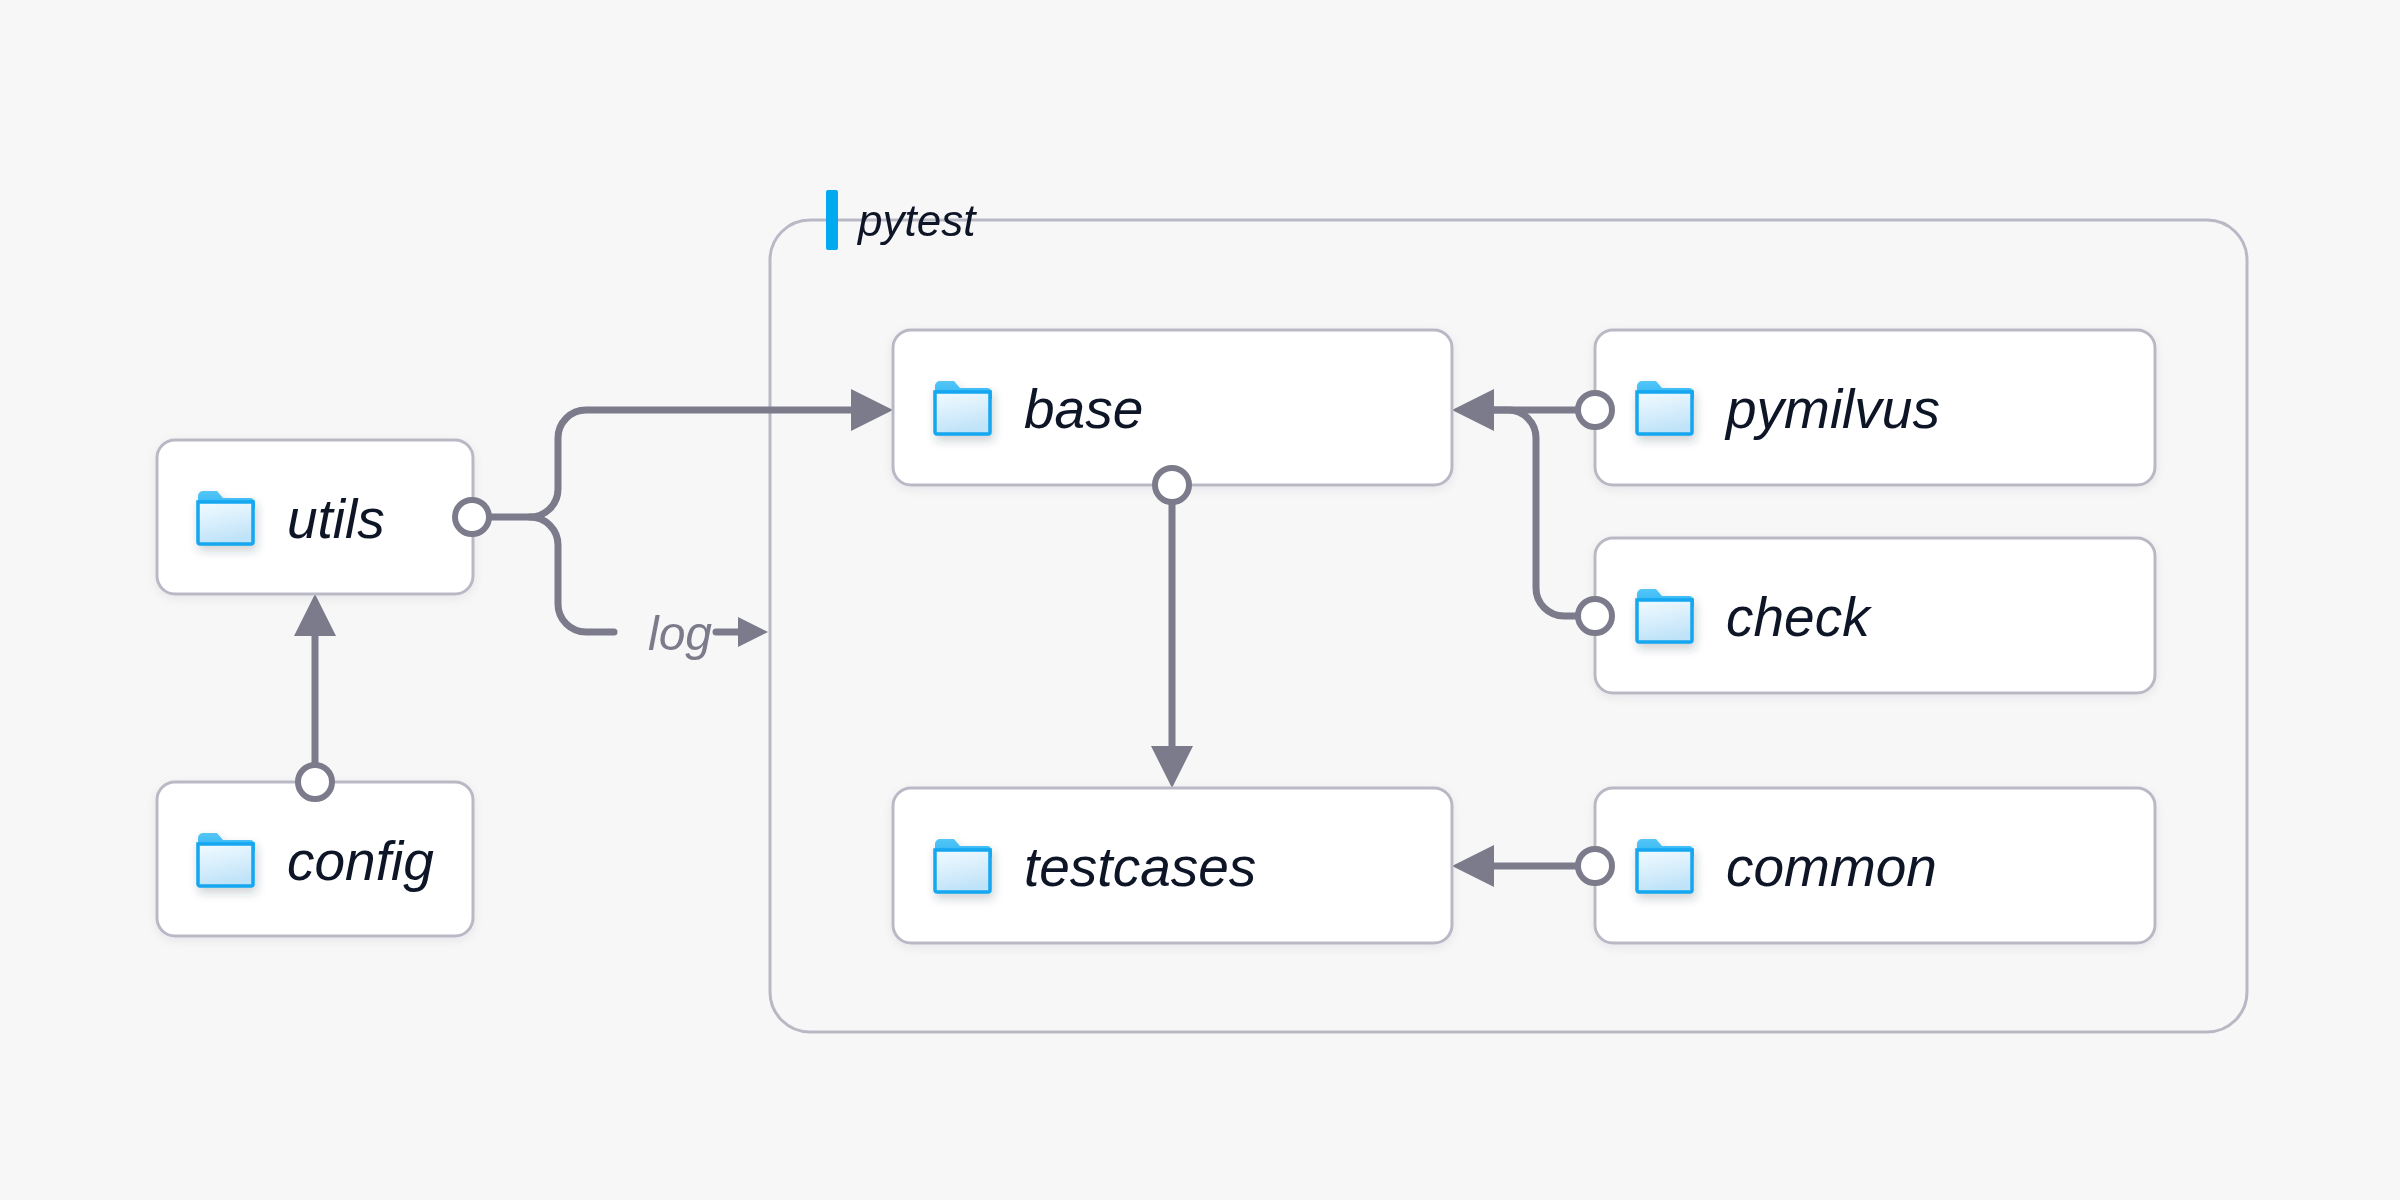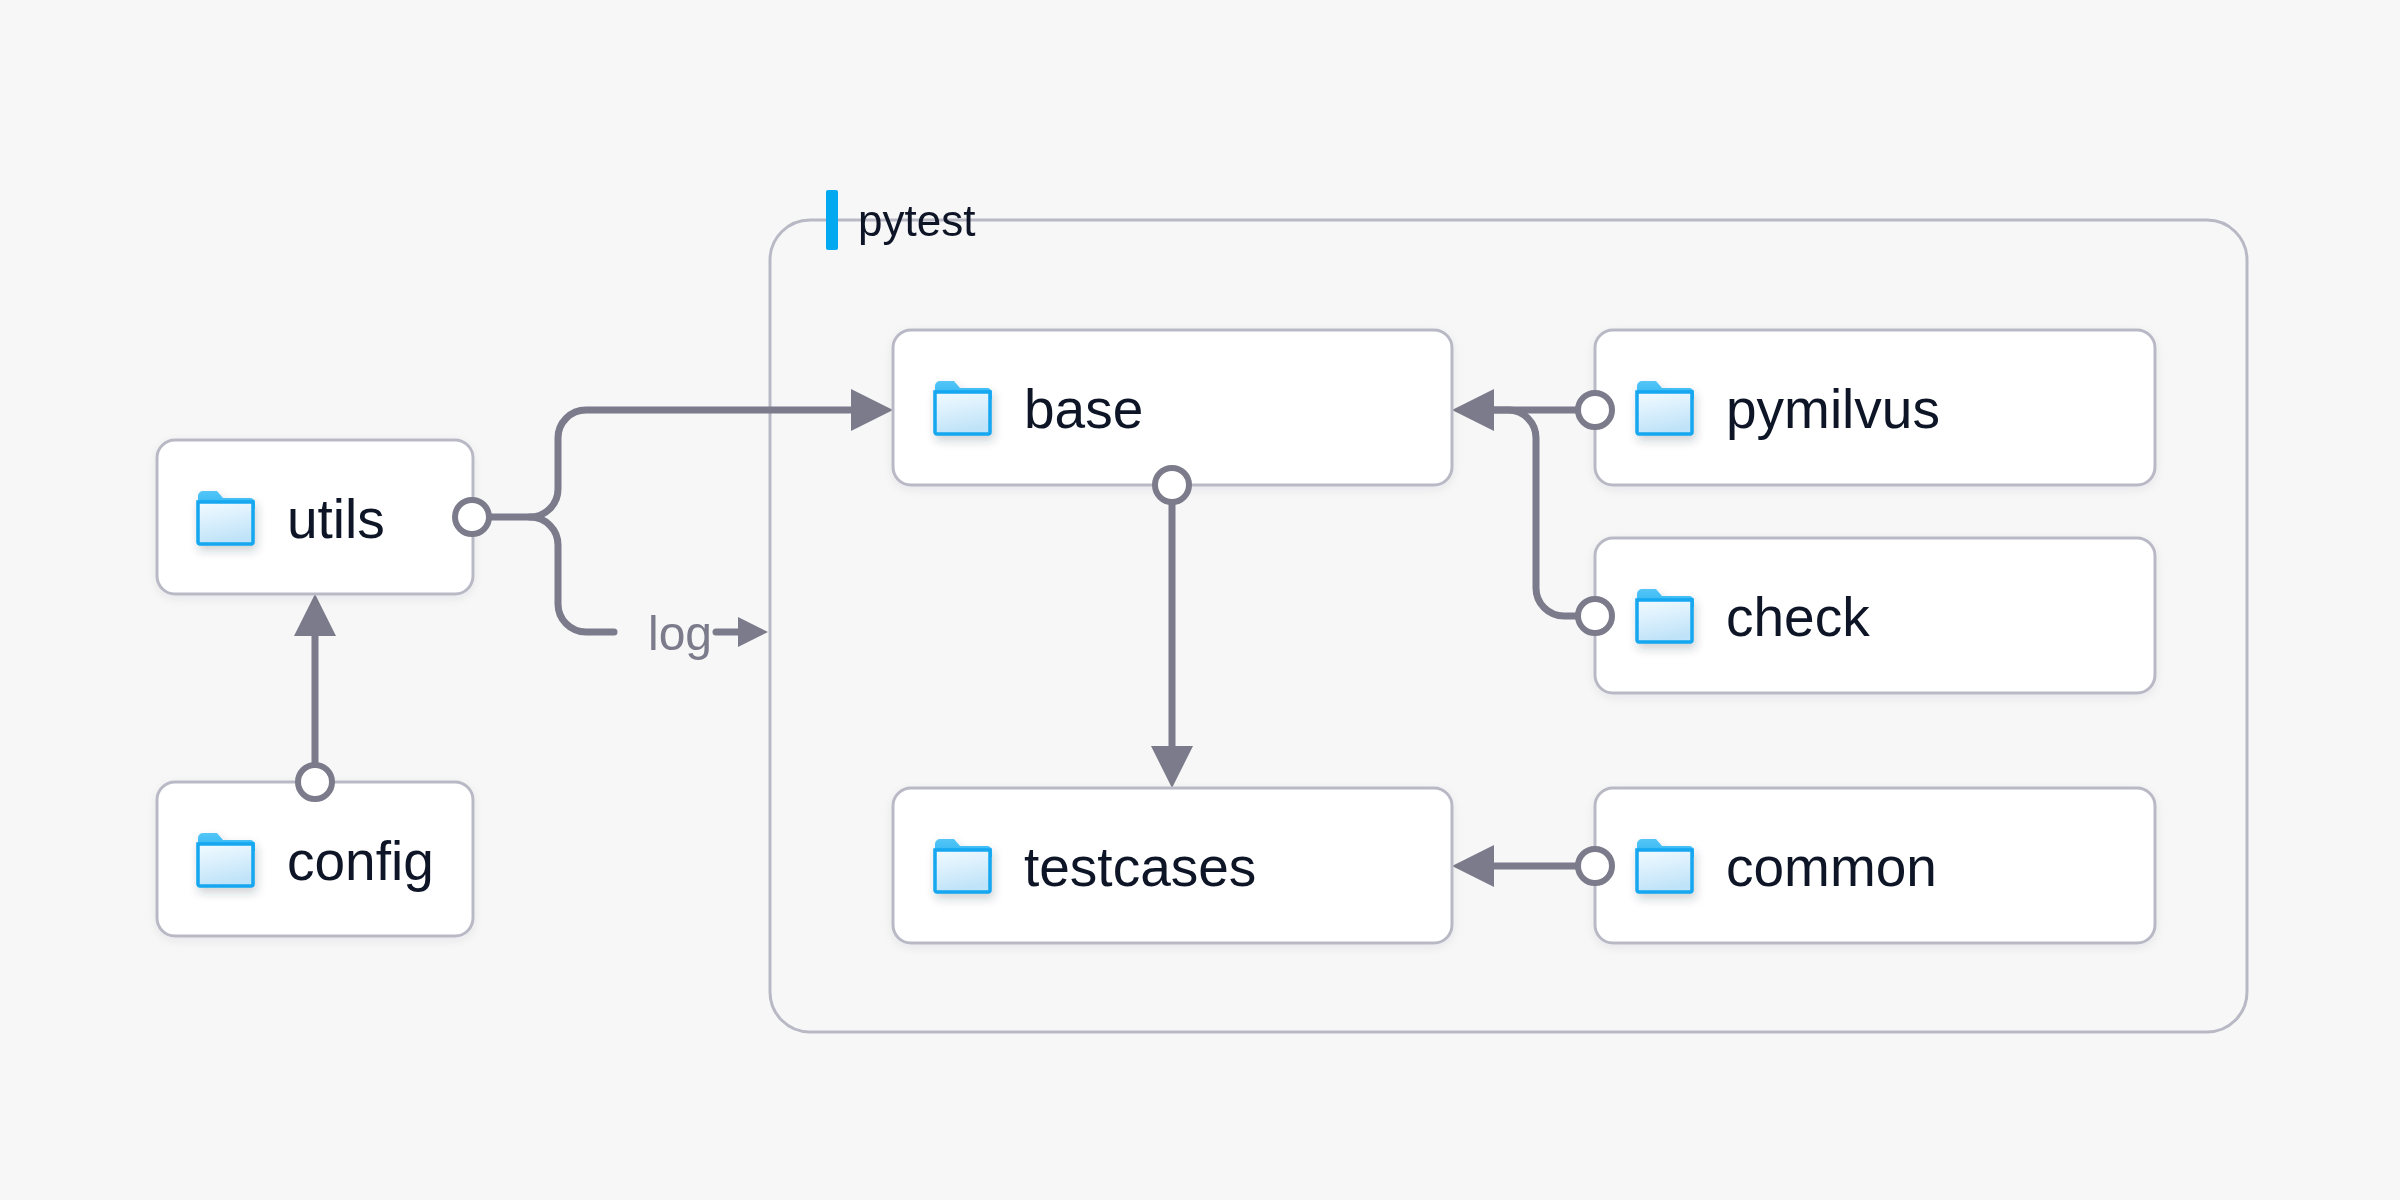--- a/index.html
+++ b/index.html
@@ -11,20 +11,21 @@
     width: 2400px;
     height: 1200px;
     overflow: hidden;
     font-family: "Liberation Sans", sans-serif;
   }
   #stage {
     position: relative;
     width: 2400px;
     height: 1200px;
     background: #f7f7f8;
+    font-style: italic;
   }
   svg.layer {
     position: absolute;
     left: 0;
     top: 0;
     width: 2400px;
     height: 1200px;
   }
   .node-label {
     font-family: "Liberation Sans", sans-serif;

